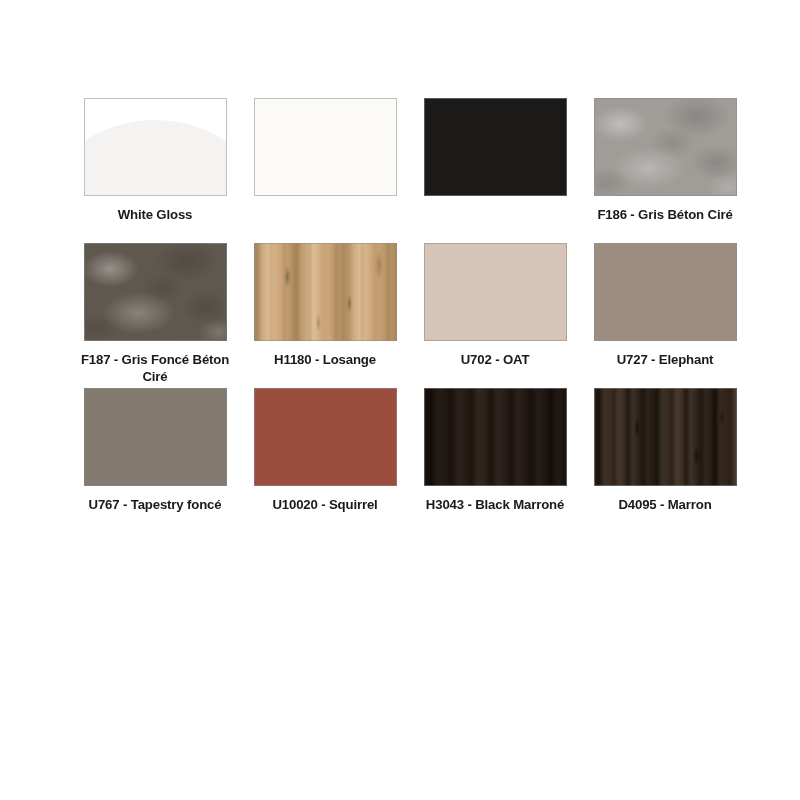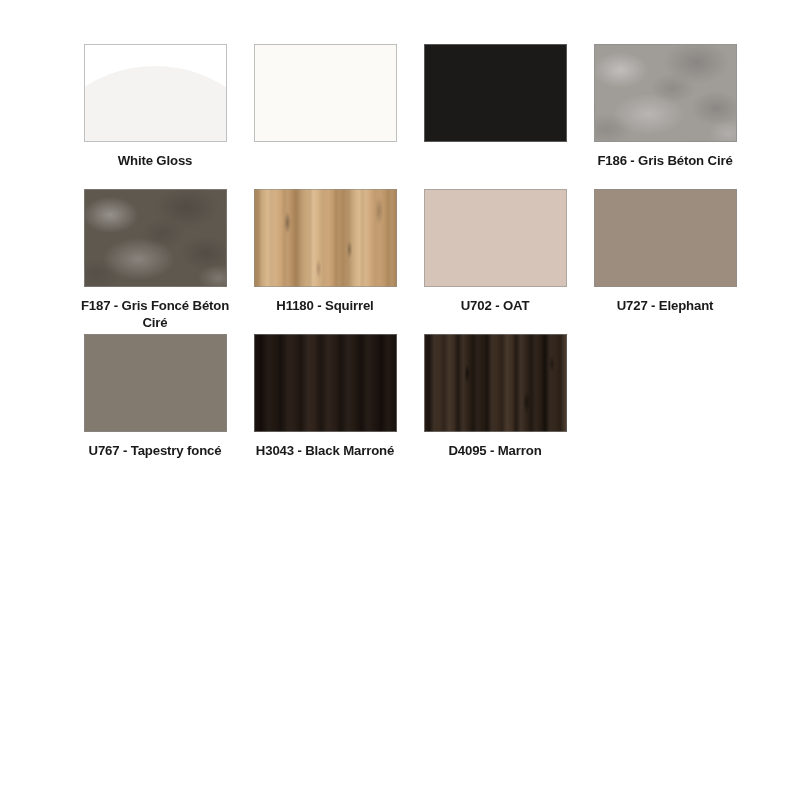--- a/index.html
+++ b/index.html
@@ -14,21 +14,21 @@
     overflow: hidden;
   }
 
   #swatch-board {
     position: absolute;
     left: 0;
     top: 0;
     width: 800px;
     height: 800px;
     box-sizing: border-box;
-    padding: 44px 80px 0 80px;
+    padding: 98px 80px 0 80px;
   }
 
   .swatch-grid {
     display: grid;
     grid-template-columns: repeat(4, 1fr);
     column-gap: 20px;
     row-gap: 0px;
   }
 
   .swatch-cell {
@@ -224,35 +224,39 @@
       <div class="swatch-cell">
         <div class="swatch-chip fx-concrete" style="--base: #a09c98; --light: #b5b1ad; --dark: #8b8783;"></div>
         <div class="swatch-label">F186 - Gris Béton Ciré</div>
       </div>
       <div class="swatch-cell">
         <div class="swatch-chip fx-concrete" style="--base: #5f584f; --light: #6e665c; --dark: #4e4840;"></div>
         <div class="swatch-label">F187 - Gris Foncé Béton Ciré</div>
       </div>
       <div class="swatch-cell">
         <div class="swatch-chip fx-wood" style="--base: #c9a173; --light: #dcbb90; --dark: #ab8659;"></div>
-        <div class="swatch-label">H1180 - Squirrel</div>
+        <div class="swatch-label">H1180 - Losange</div>
       </div>
       <div class="swatch-cell">
         <div class="swatch-chip fx-flat" style="--base: #d5c4b7; --light: #ded0c5; --dark: #c9b7a9;"></div>
         <div class="swatch-label">U702 - OAT</div>
       </div>
       <div class="swatch-cell">
         <div class="swatch-chip fx-flat" style="--base: #9c8d7f; --light: #a79789; --dark: #8f8174;"></div>
         <div class="swatch-label">U727 - Elephant</div>
       </div>
       <div class="swatch-cell">
         <div class="swatch-chip fx-flat" style="--base: #82796f; --light: #8c837a; --dark: #776e65;"></div>
         <div class="swatch-label">U767 - Tapestry foncé</div>
       </div>
       <div class="swatch-cell">
+        <div class="swatch-chip fx-flat" style="--base: #9c4e3e; --light: #a85948; --dark: #8e4536;"></div>
+        <div class="swatch-label">U10020 - Squirrel</div>
+      </div>
+      <div class="swatch-cell">
         <div class="swatch-chip fx-blackwood" style="--base: #241a14; --light: #2e221a; --dark: #1a120d;"></div>
         <div class="swatch-label">H3043 - Black Marroné</div>
       </div>
       <div class="swatch-cell">
         <div class="swatch-chip fx-darkwood" style="--base: #33261c; --light: #453427; --dark: #241a12;"></div>
         <div class="swatch-label">D4095 - Marron</div>
       </div>
     </div>
 </div>
 

